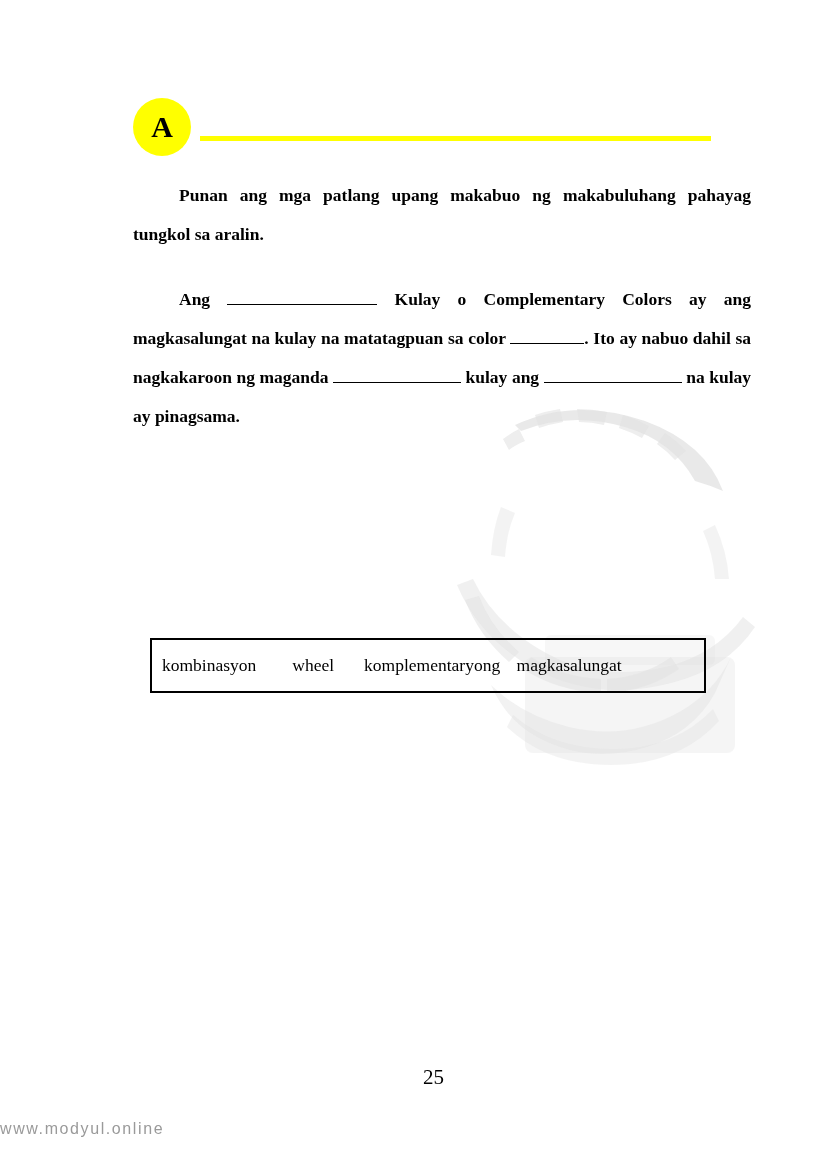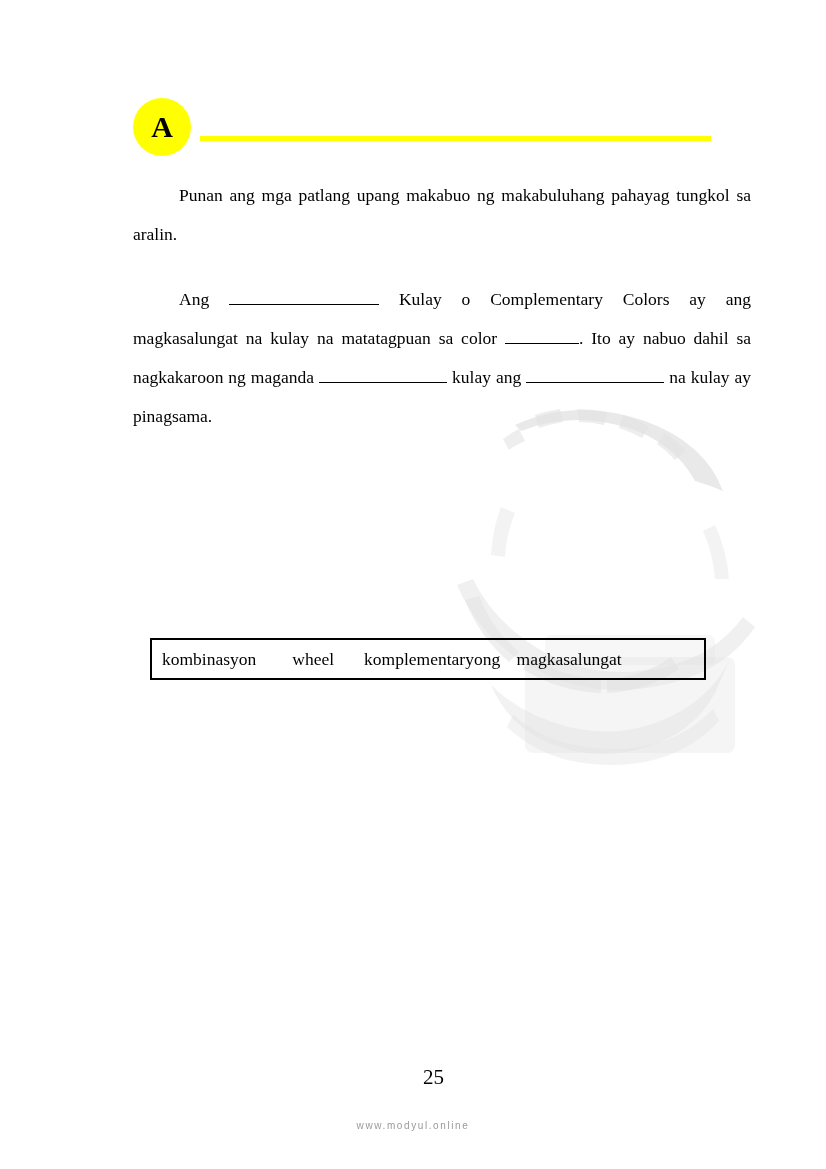--- a/index.html
+++ b/index.html
@@ -66,20 +66,21 @@
   }
   p.para {
     margin: 0 0 12px 0;
     font-size: 17.5px;
     line-height: 39px;
     text-align: justify;
     text-justify: inter-word;
   }
   p.para.indent {
     text-indent: 46px;
+    font-weight: bold;
   }
   p.para:last-child {
     margin-bottom: 0;
   }
   .gap-1 { height: 14px; }
   .gap-2 { height: 12px; }
 
   .blank {
     display: inline-block;
     border-bottom: 1px solid #000;
@@ -89,21 +90,21 @@
   .blank.w-mid    { width: 128px; }
   .blank.w-short  { width: 74px;  }
   .blank.w-med    { width: 138px; }
 
   
   .wordbank {
     position: absolute;
     left: 150px;
     top: 638px;
     width: 556px;
-    height: 42px;
+    height: 55px;
     border: 2.5px solid #000;
     box-sizing: border-box;
     display: flex;
     align-items: center;
   }
   .wordbank-inner {
     padding: 0 10px;
     font-size: 17.5px;
     white-space: nowrap;
   }
@@ -143,23 +144,23 @@
     top: 0;
     font-size: 15.5px;
     font-style: italic;
     font-weight: bold;
   }
   .site-stamp {
     position: absolute;
     left: 0;
     top: 1120px;
     width: 826px;
-    text-align: center;
+    text-align: left;
     font-family: "Liberation Sans", sans-serif;
-    font-size: 10px;
+    font-size: 16px;
     letter-spacing: 1.6px;
     color: #9a9a9a;
   }
 </style>
 </head>
 <body>
 
 <div class="page">
 
   <div class="header-block">

